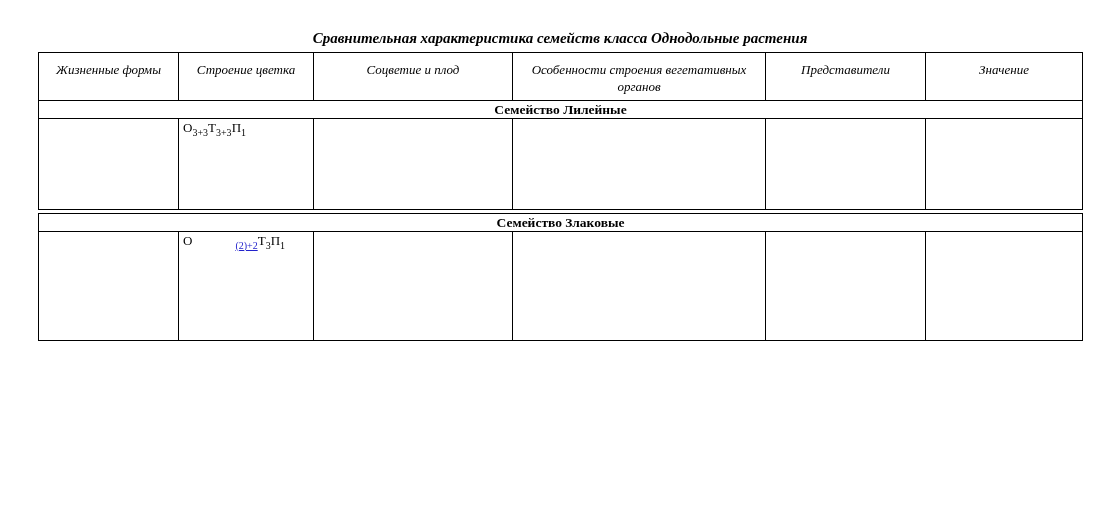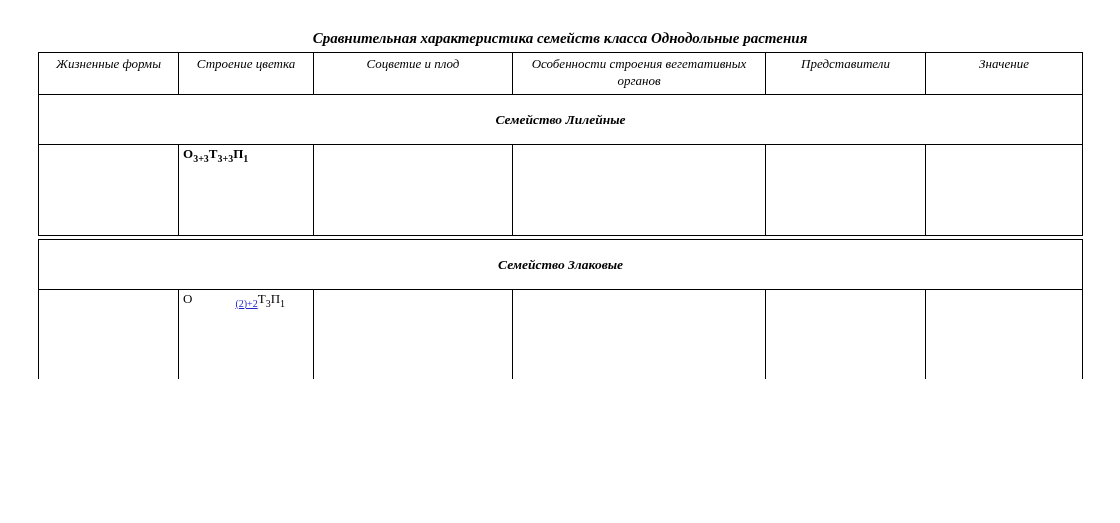--- a/index.html
+++ b/index.html
@@ -40,32 +40,31 @@
   col.c2 { width: 135px; }
   col.c3 { width: 199px; }
   col.c4 { width: 253px; }
   col.c5 { width: 160px; }
   col.c6 { width: 157px; }
   tr.header-row td {
     font-style: italic;
     text-align: center;
     height: 38px;
     line-height: 17px;
-    padding-top: 2px;
+    padding-top: 8px;
   }
   tr.band-row td {
     font-weight: bold;
-    font-style: italic;
     text-align: center;
     font-size: 13.5px;
     height: 15px;
     line-height: 15px;
-    padding: 17px 2px;
+    padding: 1px 2px;
   }
-  tr.data-row-1 td { height: 88px; font-weight: bold; }
+  tr.data-row-1 td { height: 88px; }
   tr.data-row-2 td { height: 107px; }
   tr.data-row-3 td { height: 106px; }
   td.formula-cell {
     padding-left: 28px;
     font-size: 14.5px;
     font-style: normal;
   }
   .formula sub {
     font-size: 10px;
   }

